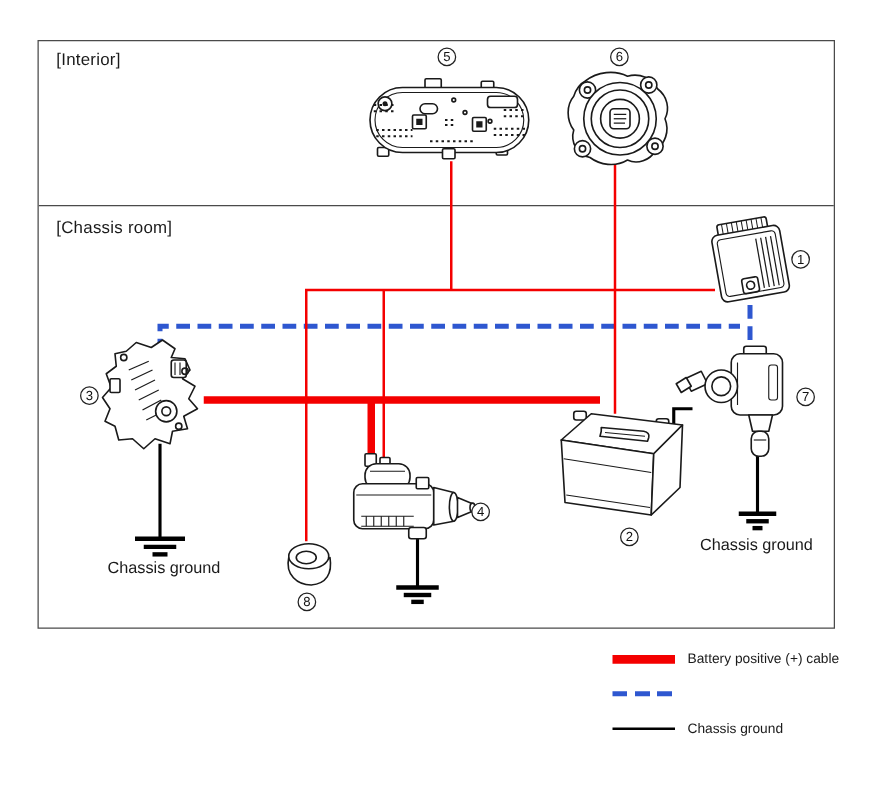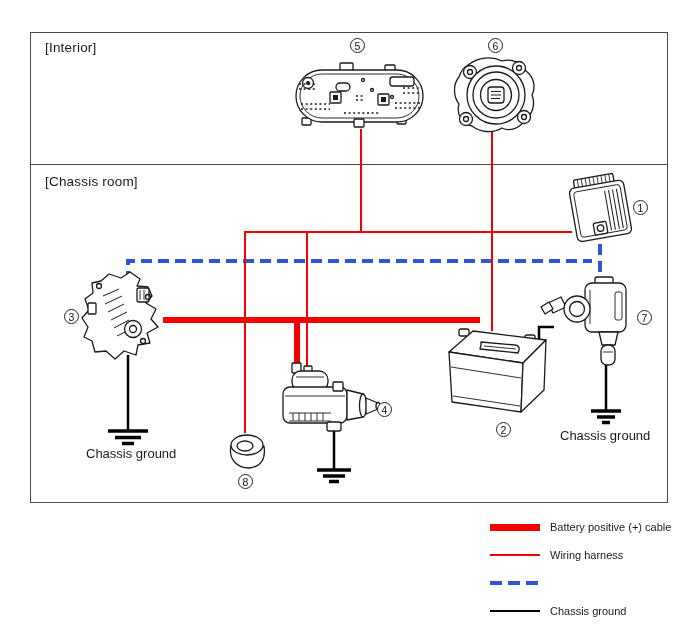--- a/index.html
+++ b/index.html
@@ -259,24 +259,20 @@
 
   <span class="ground-label left">Chassis ground</span>
   <span class="ground-label right">Chassis ground</span>
 
   <div class="legend">
     <div class="legend-row">
       <span class="legend-swatch sw-thick-red"></span>
       <span class="legend-label">Battery positive (+) cable</span>
     </div>
     <div class="legend-row">
-      <span class="legend-swatch sw-thin-red"></span>
-      <span class="legend-label">Wiring harness</span>
-    </div>
-    <div class="legend-row">
       <span class="legend-swatch sw-dashed-blue"></span>
     </div>
     <div class="legend-row">
       <span class="legend-swatch sw-solid-black"></span>
       <span class="legend-label">Chassis ground</span>
     </div>
   </div>
 
 </div>
 

